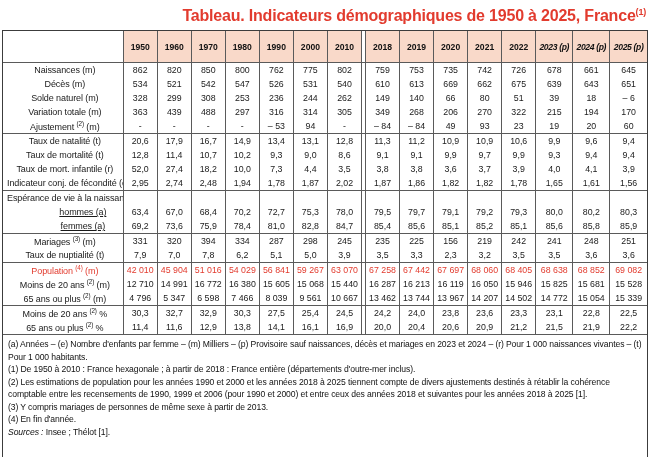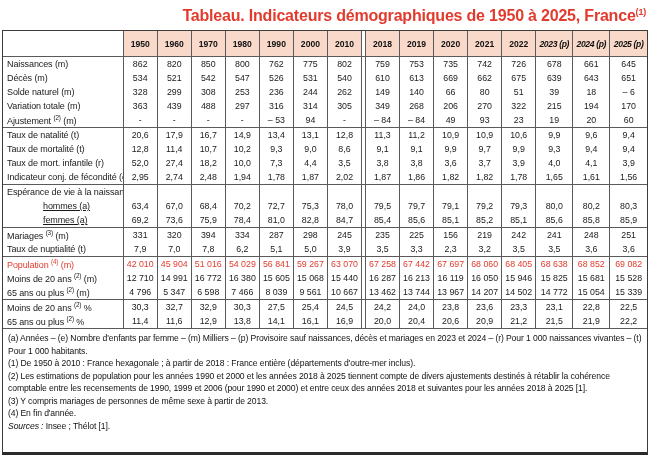--- a/index.html
+++ b/index.html
@@ -20,30 +20,30 @@
     border-bottom:3px solid #2a2a2a;
   }
   table{border-collapse:collapse;table-layout:fixed;width:100%;}
   th,td{
     border-left:1px solid #5a5a5a;
     padding:0;margin:0;white-space:nowrap;overflow:hidden;
   }
   th:first-child,td:first-child{border-left:none;}
   thead th{
     background:var(--header-bg,#f9d9c9);
-    font-weight:bold;font-size:8.6px;height:25px;
+    font-weight:bold;font-size:8.6px;height:31px;
     border-bottom:1px solid #5a5a5a;text-align:center;
   }
   thead th.corner,thead th.spacer{background:#ffffff;}
   thead th.p-col{letter-spacing:-0.35px;font-style:italic;}
   tbody td{
     font-size:8.8px;height:14px;text-align:center;color:#1a1a1a;
     font-family:"Liberation Sans","DejaVu Sans",sans-serif;
   }
-  tbody td.label{text-align:left;padding-left:4px;font-size:9px;letter-spacing:-0.1px;}
+  tbody td.label{text-align:center;padding-left:4px;font-size:9px;letter-spacing:-0.1px;}
   tbody td.label sup{font-size:6.3px;}
   tbody td.indent{padding-left:40px;text-decoration:underline;}
   tbody td.spacer{background:#fff;}
   tr.gs td{border-top:1px solid #5a5a5a;}
   tr.red td{color:var(--accent,#e23b2e);}
   .footnotes{
     border-top:1px solid #5a5a5a;
     padding:3px 5px 20px;font-size:8.6px;line-height:1.45;color:#111;
   }
   .footnote-line{letter-spacing:-0.1px;}

